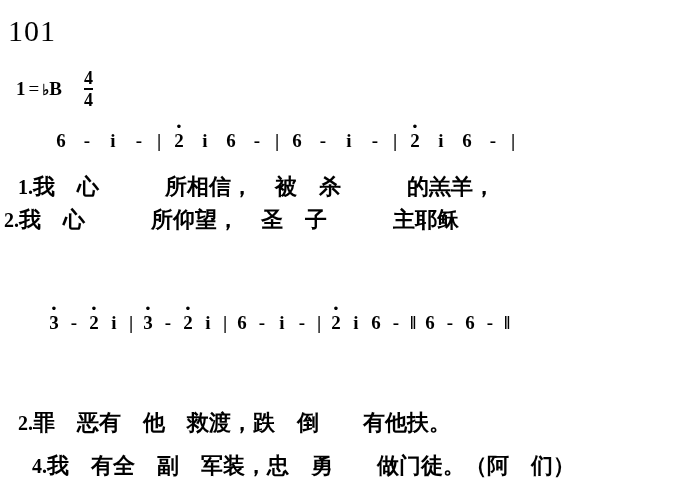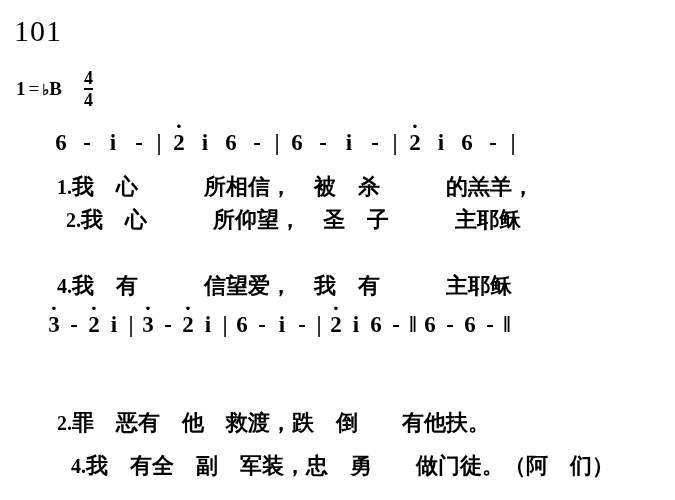--- a/index.html
+++ b/index.html
@@ -15,21 +15,21 @@
     overflow: hidden;
   }
   .sheet {
     position: relative;
     width: 675px;
     height: 500px;
   }
   
   .hymn-number {
     position: absolute;
-    left: 14px;
+    left: 8px;
     top: 14px;
     font-family: "Liberation Serif", serif;
     font-size: 30px;
     letter-spacing: 1px;
   }
   .hymn-title {
     position: absolute;
     left: 0;
     top: 8px;
     width: 675px;
@@ -75,21 +75,21 @@
   .meter .den {
     display: block;
     border-top: 2px solid #000;
     padding-top: 1px;
   }
   
   .notes {
     position: absolute;
     font-family: "Liberation Serif", serif;
     font-weight: bold;
-    font-size: 23px;
+    font-size: 19px;
     letter-spacing: 0px;
     white-space: nowrap;
   }
   .notes .n {
     position: relative;
     display: inline-block;
     text-align: center;
   }
   .notes .dotted::before {
     content: "·";
@@ -101,21 +101,20 @@
     font-size: 22px;
     line-height: 1;
   }
   
   .lyrics {
     position: absolute;
     font-family: "DejaVu Sans", sans-serif;
     font-weight: bold;
     font-size: 22px;
     white-space: nowrap;
-    margin-left: 39px;
   }
   .lyrics .idx {
     font-family: "Liberation Serif", serif;
     font-size: 20px;
   }
 </style>
 </head>
 <body>
 
 <div class="sheet">
@@ -134,25 +133,22 @@
       <span class="num">4</span>
       <span class="den">4</span>
     </span>
   </div>
 
   <div class="notes" id="notes-line-1" style="left:48px; top:130px;"><span class="n" style="min-width: 26px;">6</span><span class="n" style="min-width: 26px;">-</span><span class="n" style="min-width: 26px;">i</span><span class="n" style="min-width: 26px;">-</span><span class="n" style="min-width: 14px;">|</span><span class="n dotted" style="min-width: 26px;">2</span><span class="n" style="min-width: 26px;">i</span><span class="n" style="min-width: 26px;">6</span><span class="n" style="min-width: 26px;">-</span><span class="n" style="min-width: 14px;">|</span><span class="n" style="min-width: 26px;">6</span><span class="n" style="min-width: 26px;">-</span><span class="n" style="min-width: 26px;">i</span><span class="n" style="min-width: 26px;">-</span><span class="n" style="min-width: 14px;">|</span><span class="n dotted" style="min-width: 26px;">2</span><span class="n" style="min-width: 26px;">i</span><span class="n" style="min-width: 26px;">6</span><span class="n" style="min-width: 26px;">-</span><span class="n" style="min-width: 14px;">|</span></div>
 
   <div class="lyrics" style="left:18px; top:172px;">
     <span class="idx">1.</span><span>我　心　　　所相信，　被　杀　　　的羔羊，</span>
   </div>
-  <div class="lyrics" style="left:27px; top:205px;">
+  <div class="lyrics" style="left:4px; top:205px;">
     <span class="idx">2.</span><span>我　心　　　所仰望，　圣　子　　　主耶稣</span>
-  </div>
-  <div class="lyrics" style="left:18px; top:271px;">
-    <span class="idx">4.</span><span>我　有　　　信望爱，　我　有　　　主耶稣</span>
   </div>
 
   <div class="notes" id="notes-line-2" style="left:44px; top:312px;"><span class="n dotted" style="min-width: 20px;">3</span><span class="n" style="min-width: 20px;">-</span><span class="n dotted" style="min-width: 20px;">2</span><span class="n" style="min-width: 20px;">i</span><span class="n" style="min-width: 14px;">|</span><span class="n dotted" style="min-width: 20px;">3</span><span class="n" style="min-width: 20px;">-</span><span class="n dotted" style="min-width: 20px;">2</span><span class="n" style="min-width: 20px;">i</span><span class="n" style="min-width: 14px;">|</span><span class="n" style="min-width: 20px;">6</span><span class="n" style="min-width: 20px;">-</span><span class="n" style="min-width: 20px;">i</span><span class="n" style="min-width: 20px;">-</span><span class="n" style="min-width: 14px;">|</span><span class="n dotted" style="min-width: 20px;">2</span><span class="n" style="min-width: 20px;">i</span><span class="n" style="min-width: 20px;">6</span><span class="n" style="min-width: 20px;">-</span><span class="n" style="min-width: 14px;">‖</span><span class="n" style="min-width: 20px;">6</span><span class="n" style="min-width: 20px;">-</span><span class="n" style="min-width: 20px;">6</span><span class="n" style="min-width: 20px;">-</span><span class="n" style="min-width: 14px;">‖</span></div>
 
   <div class="lyrics" style="left:18px; top:408px;">
     <span class="idx">2.</span><span>罪　恶有　他　救渡，跌　倒　　有他扶。</span>
   </div>
   <div class="lyrics" style="left:32px; top:451px;">
     <span class="idx">4.</span><span>我　有全　副　军装，忠　勇　　做门徒。（阿　们）</span>
   </div>

